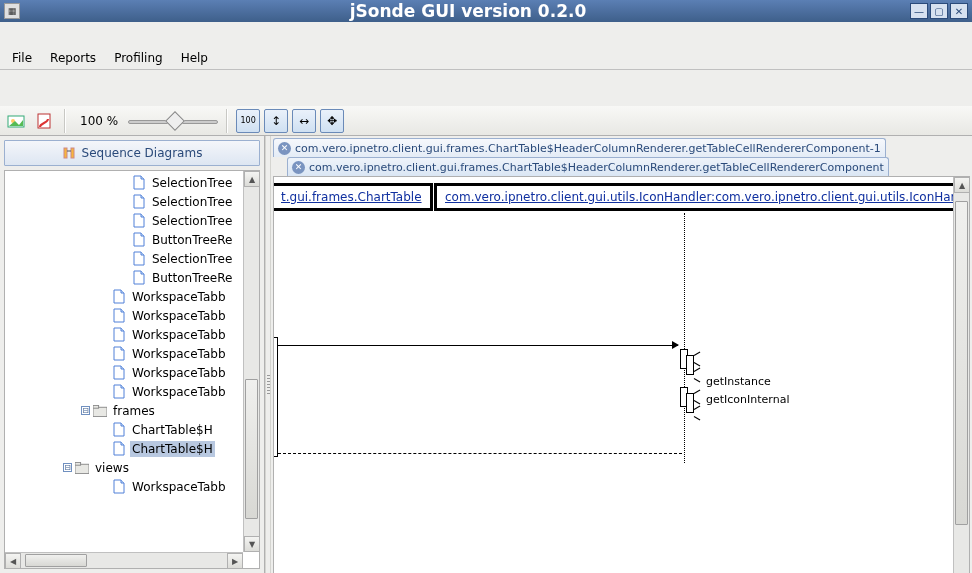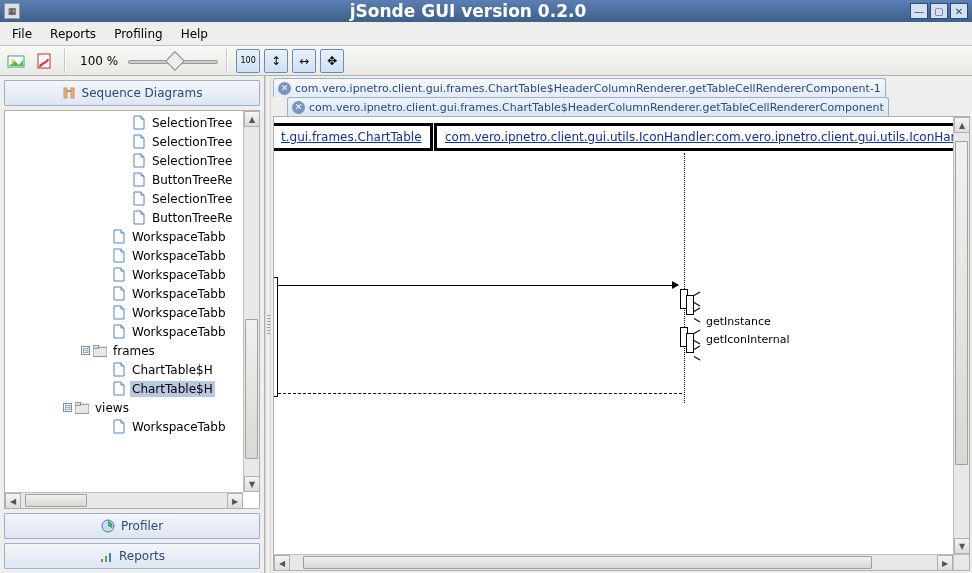--- a/index.html
+++ b/index.html
@@ -4,24 +4,24 @@
 <style>
 * { box-sizing: border-box; margin: 0; padding: 0; font-family: "DejaVu Sans", Arial, sans-serif; font-size: 12px; }
 body { background: #eeeeec; width: 972px; height: 573px; overflow: hidden; }
 
 .titlebar { height: 22px; background: linear-gradient(#5b7fb4, #3e5f8a); color: #fff; display: flex; align-items: center; padding: 0 4px; }
 .titlebar .appicon { width: 16px; height: 16px; background: #e0e0e0; border: 1px solid #999; margin-right: 6px; display: flex; align-items: center; justify-content: center; font-size: 9px; color: #333; }
 .titlebar .title { flex: 1; text-align: center; font-weight: bold; font-size: 17px; }
 .titlebar .winbtns { display: flex; gap: 2px; }
 .titlebar .winbtn { width: 18px; height: 16px; background: #d6e1f0; border: 1px solid #2a4a7a; display: flex; align-items: center; justify-content: center; font-size: 10px; color: #2a4a7a; cursor: pointer; }
 
-.menubar { height: 24px; background: #eeeeec; border-bottom: 1px solid #c0c0c0; display: flex; align-items: center; padding: 0 4px; gap: 2px; }
+.menubar { height: 24px; background: #eeeeec; border-bottom: 1px solid #c0c0c0; display: flex; align-items: center; padding: 0 4px; gap: 2px; margin-top: 24px; }
 .menubar .menuitem { padding: 3px 8px; cursor: pointer; }
 
-.toolbar { height: 30px; background: linear-gradient(#f8f8f6,#e8e8e4); border-bottom: 1px solid #b0b0b0; display: flex; align-items: center; padding: 0 4px; gap: 4px; }
+.toolbar { height: 30px; background: linear-gradient(#f8f8f6,#e8e8e4); border-bottom: 1px solid #b0b0b0; display: flex; align-items: center; padding: 0 4px; gap: 4px; margin-top: 36px; }
 .toolbar .tbtn { width: 24px; height: 24px; border: 1px solid transparent; display: flex; align-items: center; justify-content: center; cursor: pointer; border-radius: 2px; }
 .toolbar .zoom { padding: 0 6px; }
 .toolbar .slider { width: 90px; height: 20px; position: relative; }
 .toolbar .slider .track { position: absolute; top: 9px; left: 0; right: 0; height: 4px; background: #ccc; border: 1px solid #999; border-radius: 2px; }
 .toolbar .slider .thumb { position: absolute; top: 3px; left: 40px; width: 14px; height: 14px; background: #eee; border: 1px solid #888; transform: rotate(45deg); }
 .toolbar .sep { width: 2px; height: 24px; background: #c8c8c4; border-right: 1px solid #fff; margin: 0 4px; }
 .toolbar .modebtn { width: 24px; height: 24px; border: 1px solid #6a8ab8; background: linear-gradient(#eaf1fa,#cfe0f2); display: flex; align-items: center; justify-content: center; cursor: pointer; border-radius: 2px; font-size: 11px; }
 
 .mainarea { display: flex; height: calc(573px - 22px - 24px - 30px); }
 

